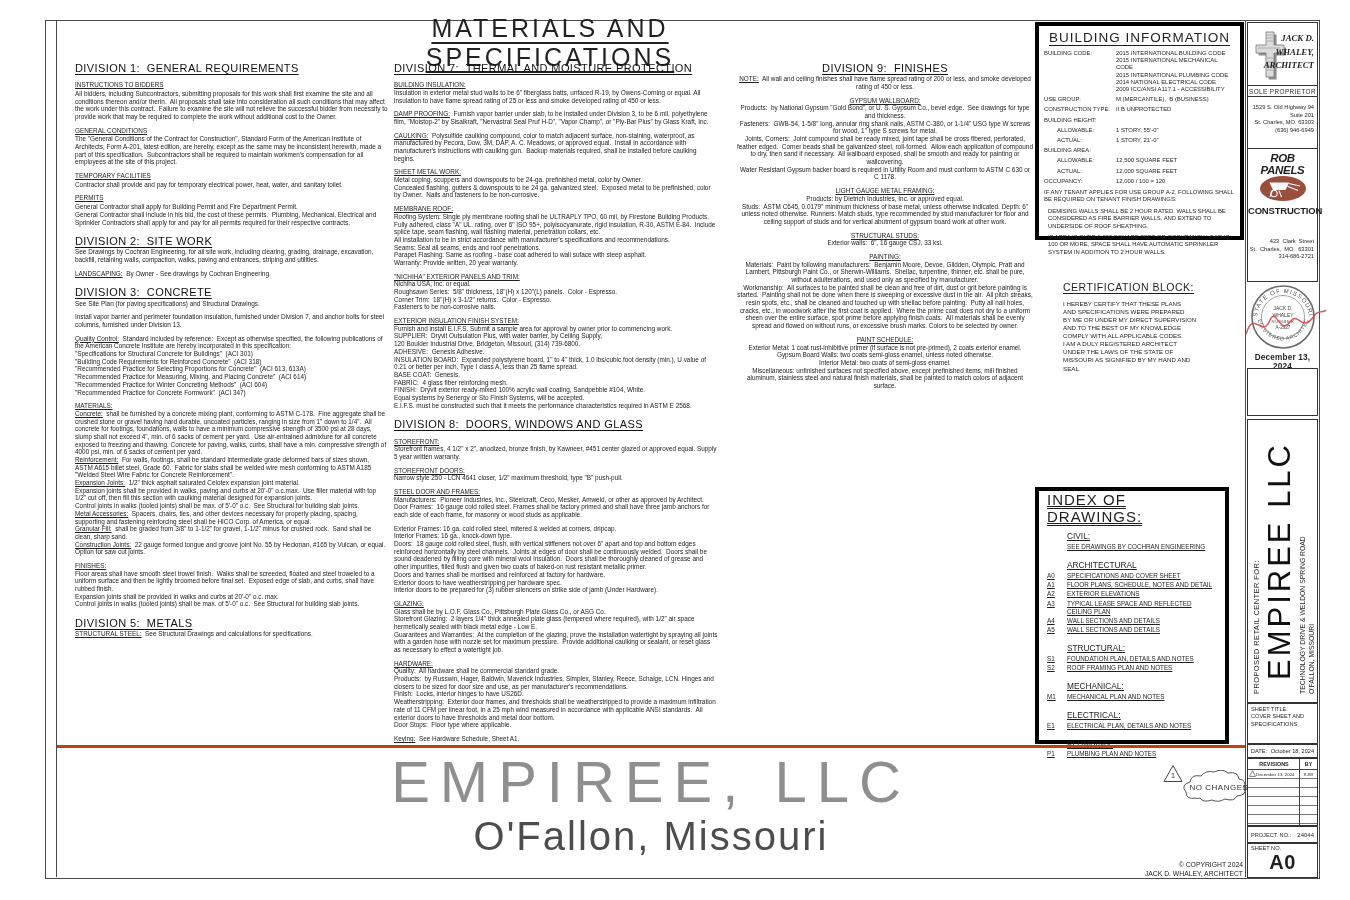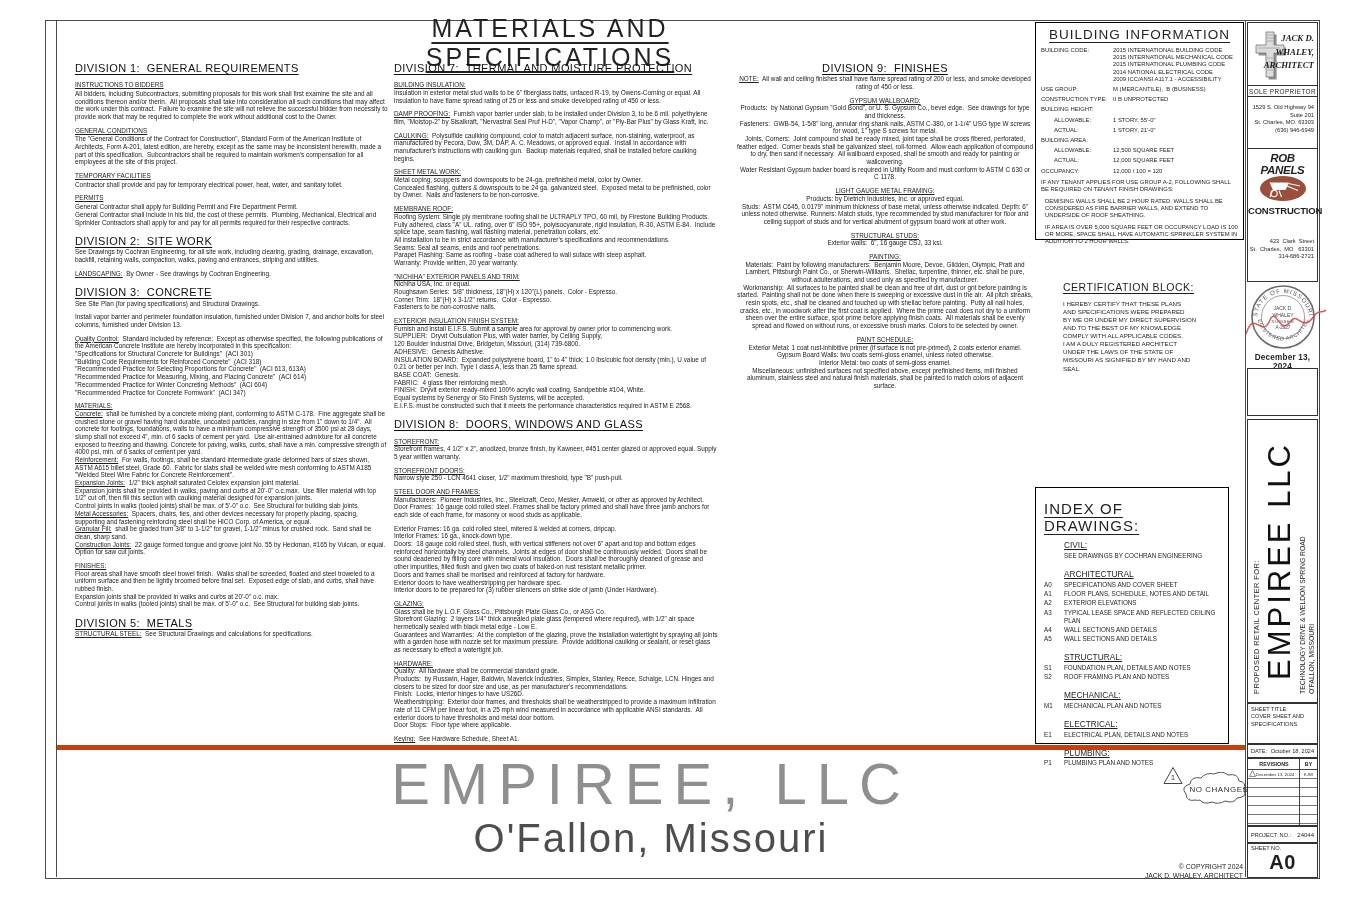--- a/index.html
+++ b/index.html
@@ -21,38 +21,38 @@
   #col3{left:737px;width:296px;text-align:center;}
   .blk{margin:0 0 6px 0;white-space:pre-wrap;}
   .blk.division{font-size:11px;letter-spacing:.4px;color:#111;margin:9px 0 0;
     text-decoration:underline;text-underline-offset:2px;}
   .blk.division:first-child{margin-top:0;}
   .blk.heading{text-decoration:underline;margin:6px 0 1px;}
   .blk.run{margin-bottom:0;}
   .lbl{text-decoration:underline;}
 
   
-  .box{position:absolute;border:1px solid #000000;background:#fff;}
+  .box{position:absolute;border:4px solid #000000;background:#fff;}
   #building-info{left:1035px;top:22px;width:209px;height:218px;padding:3px 5px;box-sizing:border-box;}
   .bi-title{text-align:center;font-size:13.5px;letter-spacing:1px;margin:1px 0 5px;
     text-decoration:underline;text-underline-offset:3px;}
   .bi-row{display:flex;font-size:5.9px;line-height:1.22;margin-bottom:3px;}
   .bi-label{width:72px;flex:none;}
   .bi-row.ind .bi-label{padding-left:13px;box-sizing:border-box;}
   .bi-value{white-space:pre-wrap;flex:1;}
   .bi-note{font-size:5.9px;line-height:1.25;margin:4px 0 0;white-space:pre-wrap;}
   .bi-note.sub{padding-left:4px;}
 
   
   #cert-block{position:absolute;left:1063px;top:281px;width:182px;}
   .cert-title{font-size:10.5px;letter-spacing:.5px;text-decoration:underline;text-underline-offset:2px;margin-bottom:7px;}
   .cert-text{font-size:6.2px;line-height:1.3;margin:0;white-space:pre-wrap;}
 
   
-  #index-box{left:1035px;top:487px;width:194px;height:257px;padding:12px 8px;box-sizing:border-box;}
+  #index-box{left:1035px;top:487px;width:194px;height:257px;padding:0 8px;box-sizing:border-box;text-decoration:underline;}
   .idx-title{font-size:15px;letter-spacing:1px;text-decoration:underline;text-underline-offset:3px;margin-bottom:6px;}
   .idx-row{display:flex;font-size:6.3px;line-height:1.25;margin-top:1.5px;}
   .idx-num{width:20px;flex:none;}
   .idx-row.group{margin-top:9px;font-size:8.3px;}
   .idx-row.group .idx-txt{text-decoration:underline;}
   .idx-row.first{margin-top:0;}
 
   
   .tb{position:absolute;left:1247px;width:71px;border:1px solid #333;background:#fff;box-sizing:border-box;}
   #tb-arch{top:22px;height:127px;}
@@ -96,21 +96,21 @@
   .rev-row:last-child{border-bottom:none;}
   .rev-row .flag{width:8px;flex:none;text-align:center;}
   .rev-row .d{flex:1;white-space:nowrap;}
   .rev-row .b{width:17px;text-align:center;flex:none;}
   #tb-projno{top:826px;height:17px;display:flex;align-items:center;justify-content:space-between;padding:0 3px;}
   #tb-projno .val{font-size:6px;}
   #tb-sheetno{top:843px;height:35px;padding:1px 3px;}
   .sheetno-big{text-align:center;font-size:20px;font-weight:bold;margin-top:0px;letter-spacing:.5px;}
 
   
-  #footer-band{position:absolute;left:57px;top:745px;width:1188px;height:133px;border-top:5px solid #c2410c;}
+  #footer-band{position:absolute;left:57px;top:745px;width:1188px;height:133px;border-top:3px solid #c2410c;}
   .footer-name{position:absolute;top:0px;left:0;right:0;text-align:center;
     font-size:58px;color:#8f8f8f;letter-spacing:10px;font-weight:normal;}
   .footer-loc{position:absolute;top:66px;left:0;right:0;text-align:center;
     font-size:40px;color:#4d4d4d;letter-spacing:2px;}
   .footer-copy{position:absolute;right:2px;bottom:3px;text-align:right;font-size:6.8px;line-height:1.35;color:#222;}
   #no-changes-cloud{position:absolute;left:1124px;top:22px;}
   #rev-flag-triangle{position:absolute;left:1106px;top:16px;}
 </style>
 </head>
 <body>

